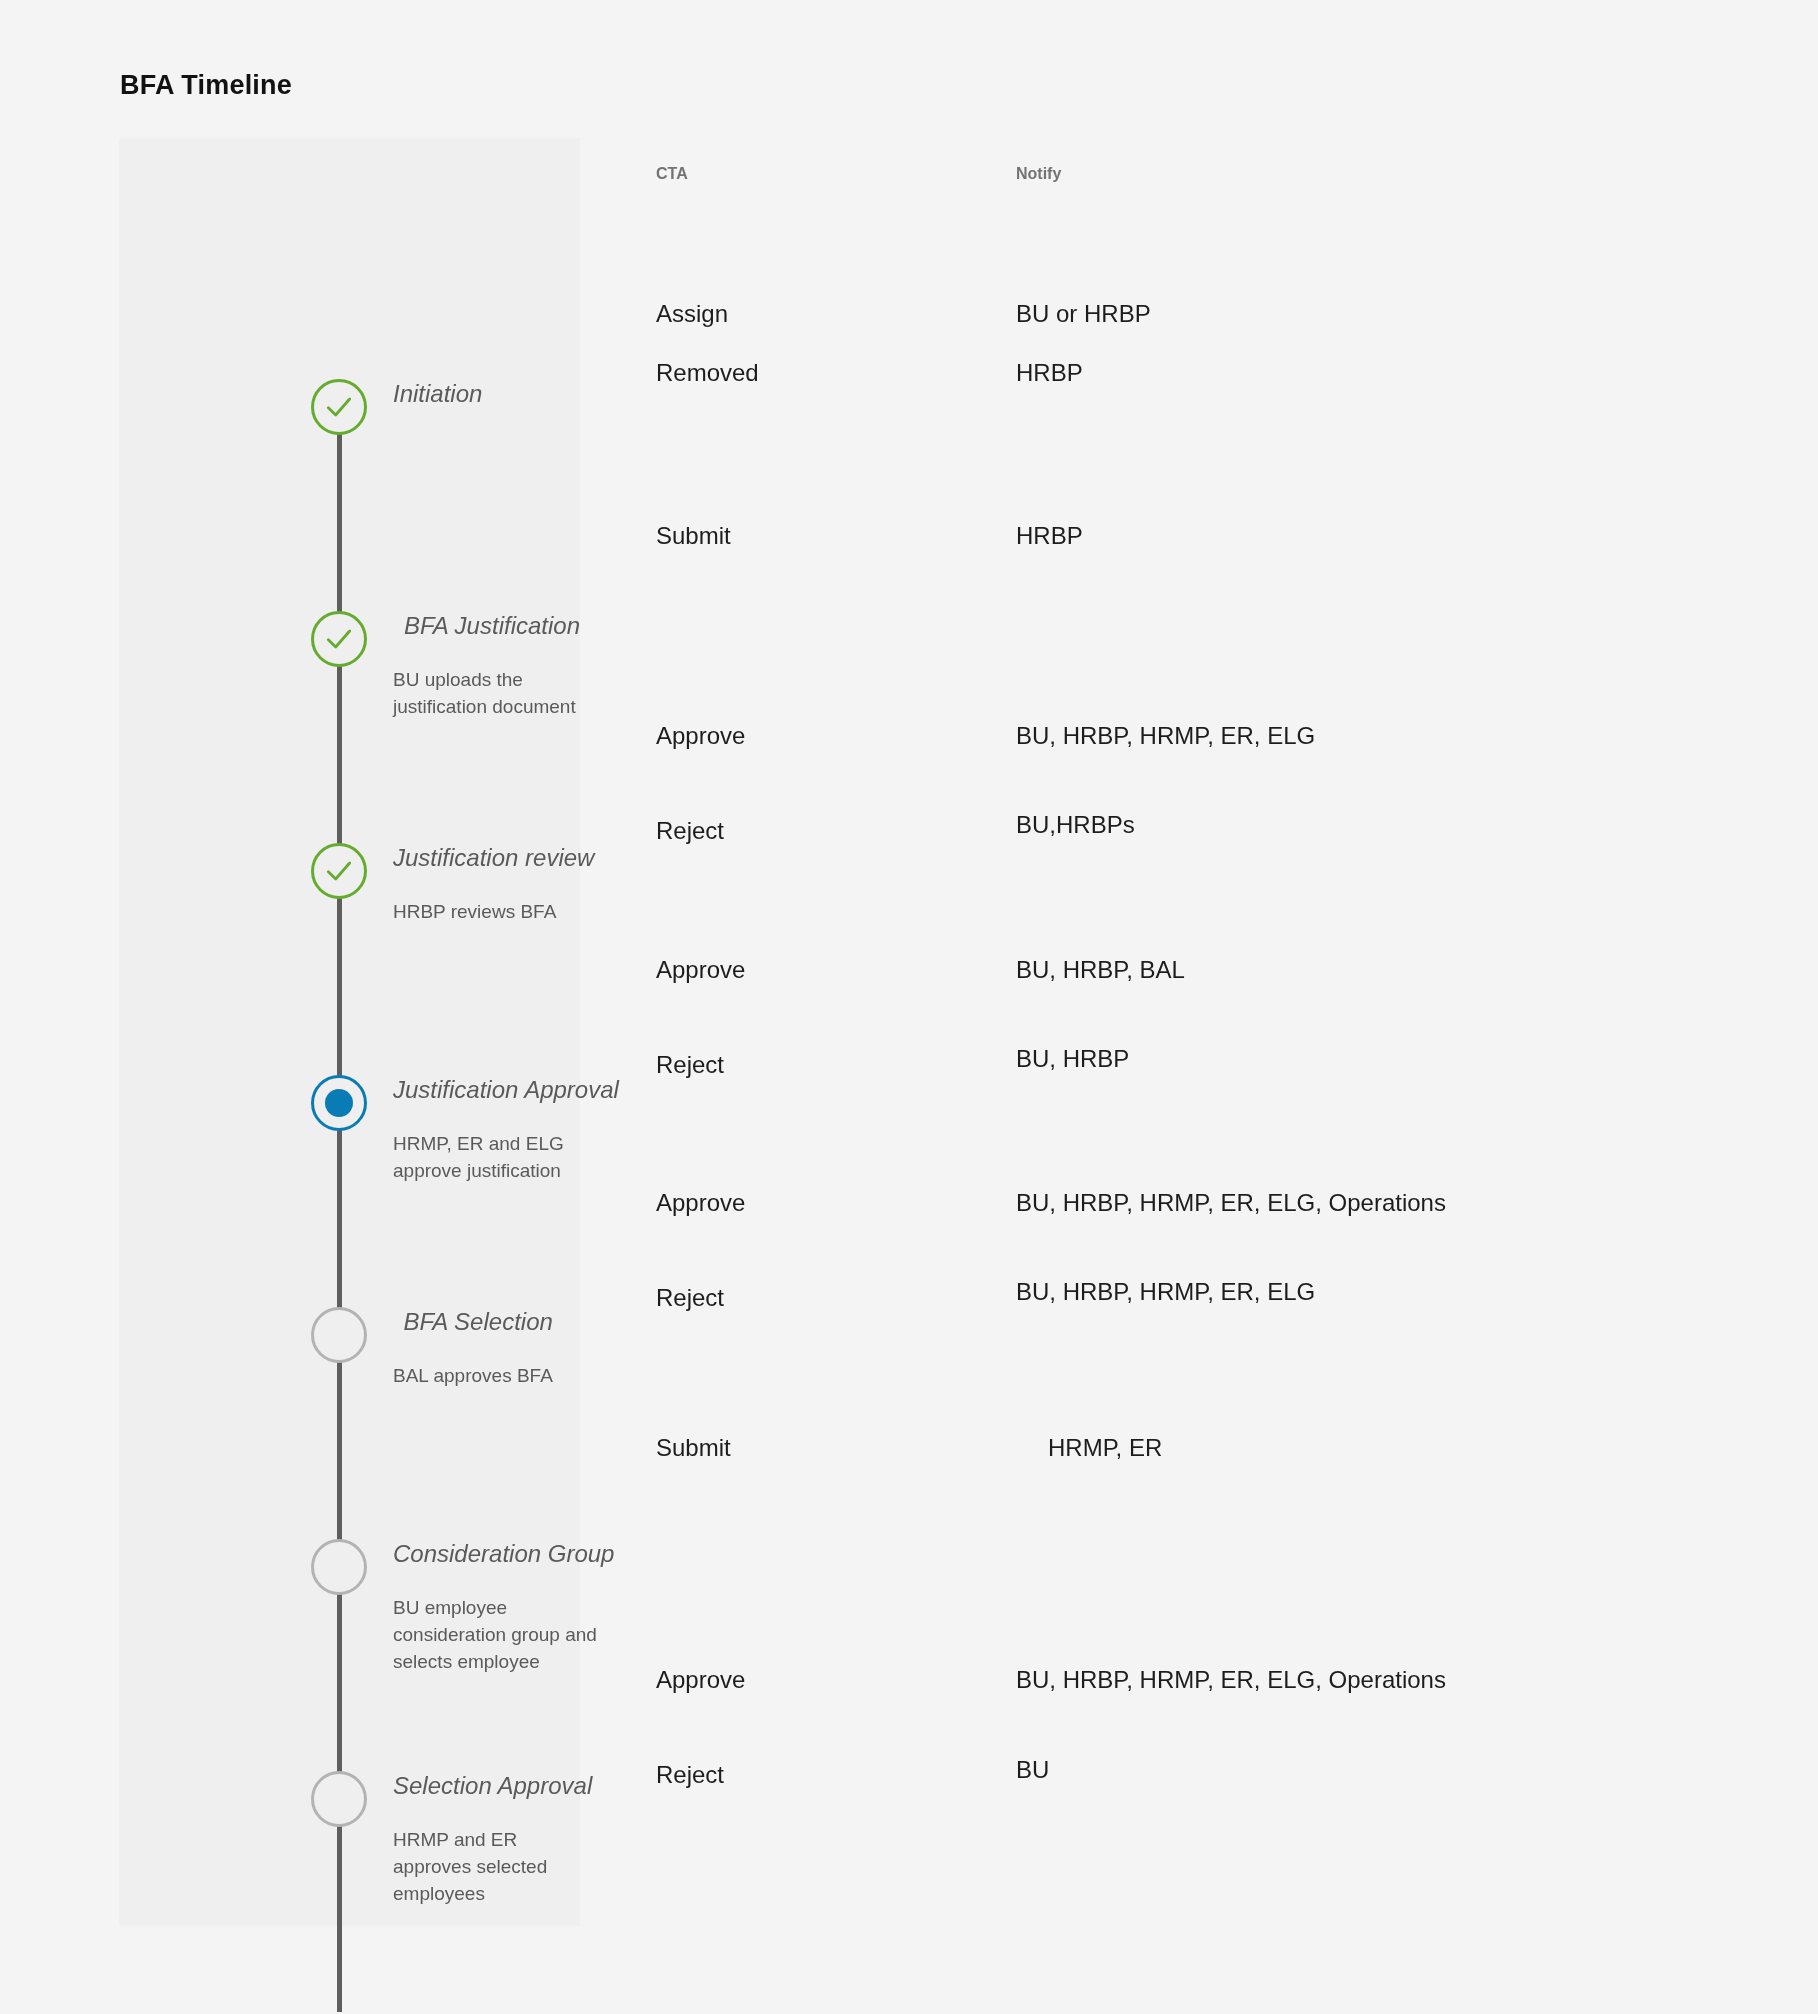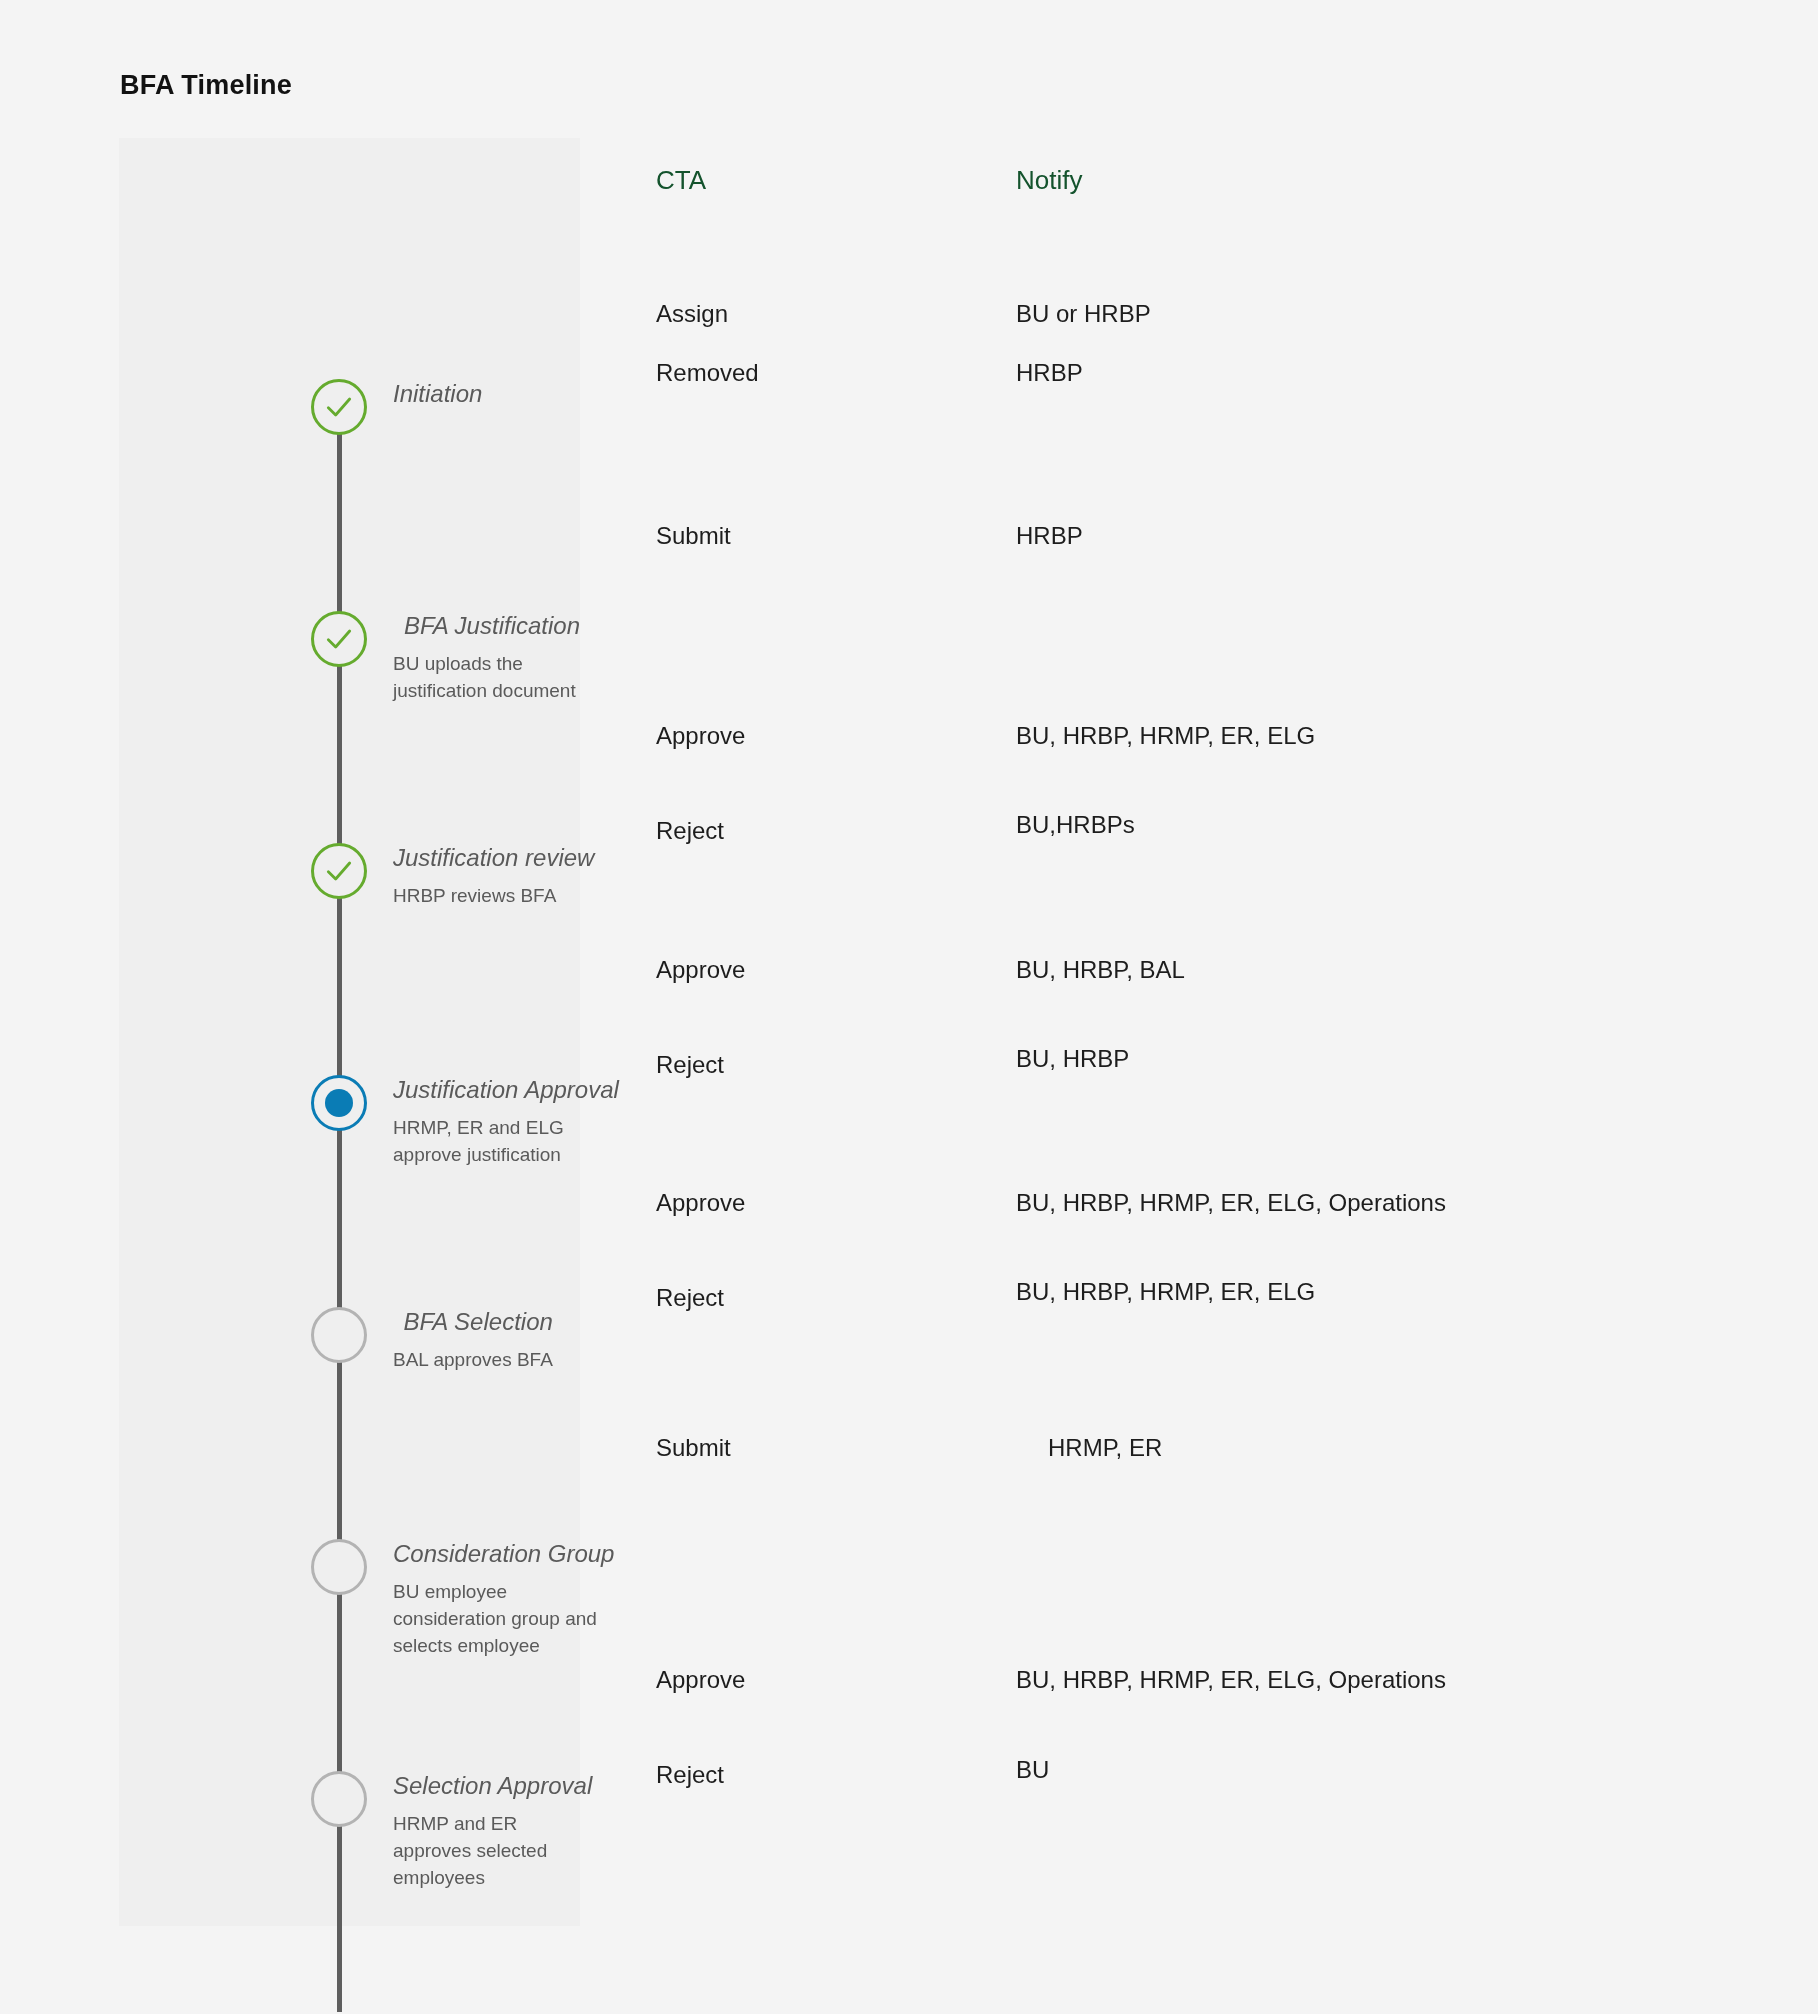--- a/index.html
+++ b/index.html
@@ -96,33 +96,33 @@
   .step-title {
     font-size: 24px;
     font-style: italic;
     color: #5a5a5a;
     line-height: 1.25;
     white-space: nowrap;
     text-align: right;
   }
 
   .step-sub {
-    margin-top: 10px;
+    margin-top: 26px;
     font-size: 19px;
     color: #5a5a5a;
     line-height: 1.42;
     max-width: 285px;
   }
 
   
   .col-head {
     position: absolute;
-    font-size: 26px;
-    font-weight: normal;
-    color: #14532d;
+    font-size: 16px;
+    font-weight: bold;
+    color: #737373;
     top: 165px;
   }
   .col-head.cta { left: 656px; }
   .col-head.notify { left: 1016px; }
 
   .row-cta, .row-notify {
     position: absolute;
     font-size: 24px;
     color: #1d1d1d;
     white-space: nowrap;

